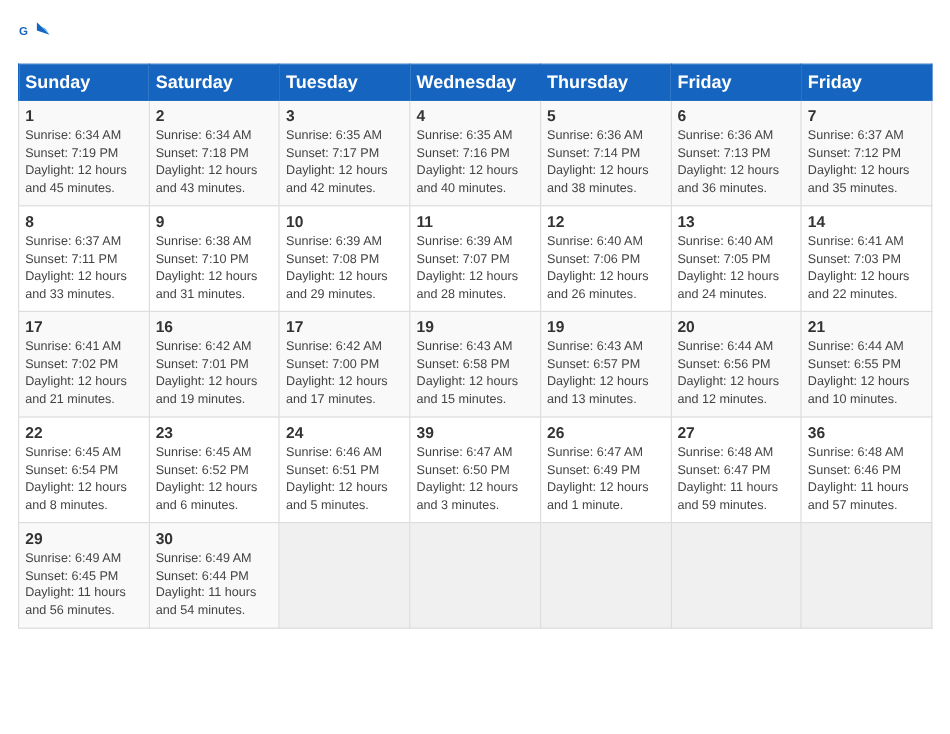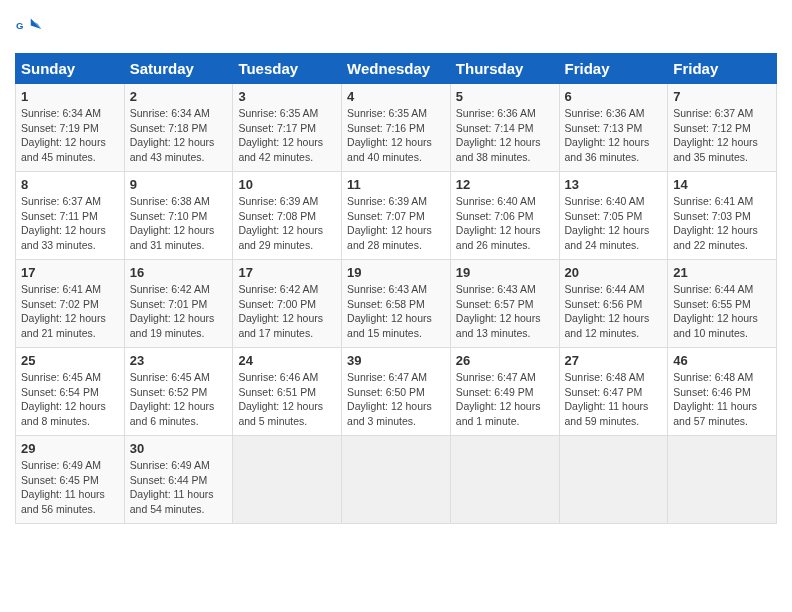--- a/index.html
+++ b/index.html
@@ -170,33 +170,33 @@
         <td><span class="day-num">19</span>
 <span class="cell-text">Sunrise: 6:43 AM<br>Sunset: 6:58 PM<br>Daylight: 12 hours and 15 minutes.</span></td>
         <td><span class="day-num">19</span>
 <span class="cell-text">Sunrise: 6:43 AM<br>Sunset: 6:57 PM<br>Daylight: 12 hours and 13 minutes.</span></td>
         <td><span class="day-num">20</span>
 <span class="cell-text">Sunrise: 6:44 AM<br>Sunset: 6:56 PM<br>Daylight: 12 hours and 12 minutes.</span></td>
         <td><span class="day-num">21</span>
 <span class="cell-text">Sunrise: 6:44 AM<br>Sunset: 6:55 PM<br>Daylight: 12 hours and 10 minutes.</span></td>
       </tr>
       <tr>
-        <td><span class="day-num">25</span>
+        <td><span class="day-num">22</span>
 <span class="cell-text">Sunrise: 6:45 AM<br>Sunset: 6:54 PM<br>Daylight: 12 hours and 8 minutes.</span></td>
         <td><span class="day-num">23</span>
 <span class="cell-text">Sunrise: 6:45 AM<br>Sunset: 6:52 PM<br>Daylight: 12 hours and 6 minutes.</span></td>
         <td><span class="day-num">24</span>
 <span class="cell-text">Sunrise: 6:46 AM<br>Sunset: 6:51 PM<br>Daylight: 12 hours and 5 minutes.</span></td>
         <td><span class="day-num">39</span>
 <span class="cell-text">Sunrise: 6:47 AM<br>Sunset: 6:50 PM<br>Daylight: 12 hours and 3 minutes.</span></td>
         <td><span class="day-num">26</span>
 <span class="cell-text">Sunrise: 6:47 AM<br>Sunset: 6:49 PM<br>Daylight: 12 hours and 1 minute.</span></td>
         <td><span class="day-num">27</span>
 <span class="cell-text">Sunrise: 6:48 AM<br>Sunset: 6:47 PM<br>Daylight: 11 hours and 59 minutes.</span></td>
-        <td><span class="day-num">46</span>
+        <td><span class="day-num">36</span>
 <span class="cell-text">Sunrise: 6:48 AM<br>Sunset: 6:46 PM<br>Daylight: 11 hours and 57 minutes.</span></td>
       </tr>
       <tr>
         <td><span class="day-num">29</span>
 <span class="cell-text">Sunrise: 6:49 AM<br>Sunset: 6:45 PM<br>Daylight: 11 hours and 56 minutes.</span></td>
         <td><span class="day-num">30</span>
 <span class="cell-text">Sunrise: 6:49 AM<br>Sunset: 6:44 PM<br>Daylight: 11 hours and 54 minutes.</span></td>
         <td class="empty-cell"></td>
         <td class="empty-cell"></td>
         <td class="empty-cell"></td>

